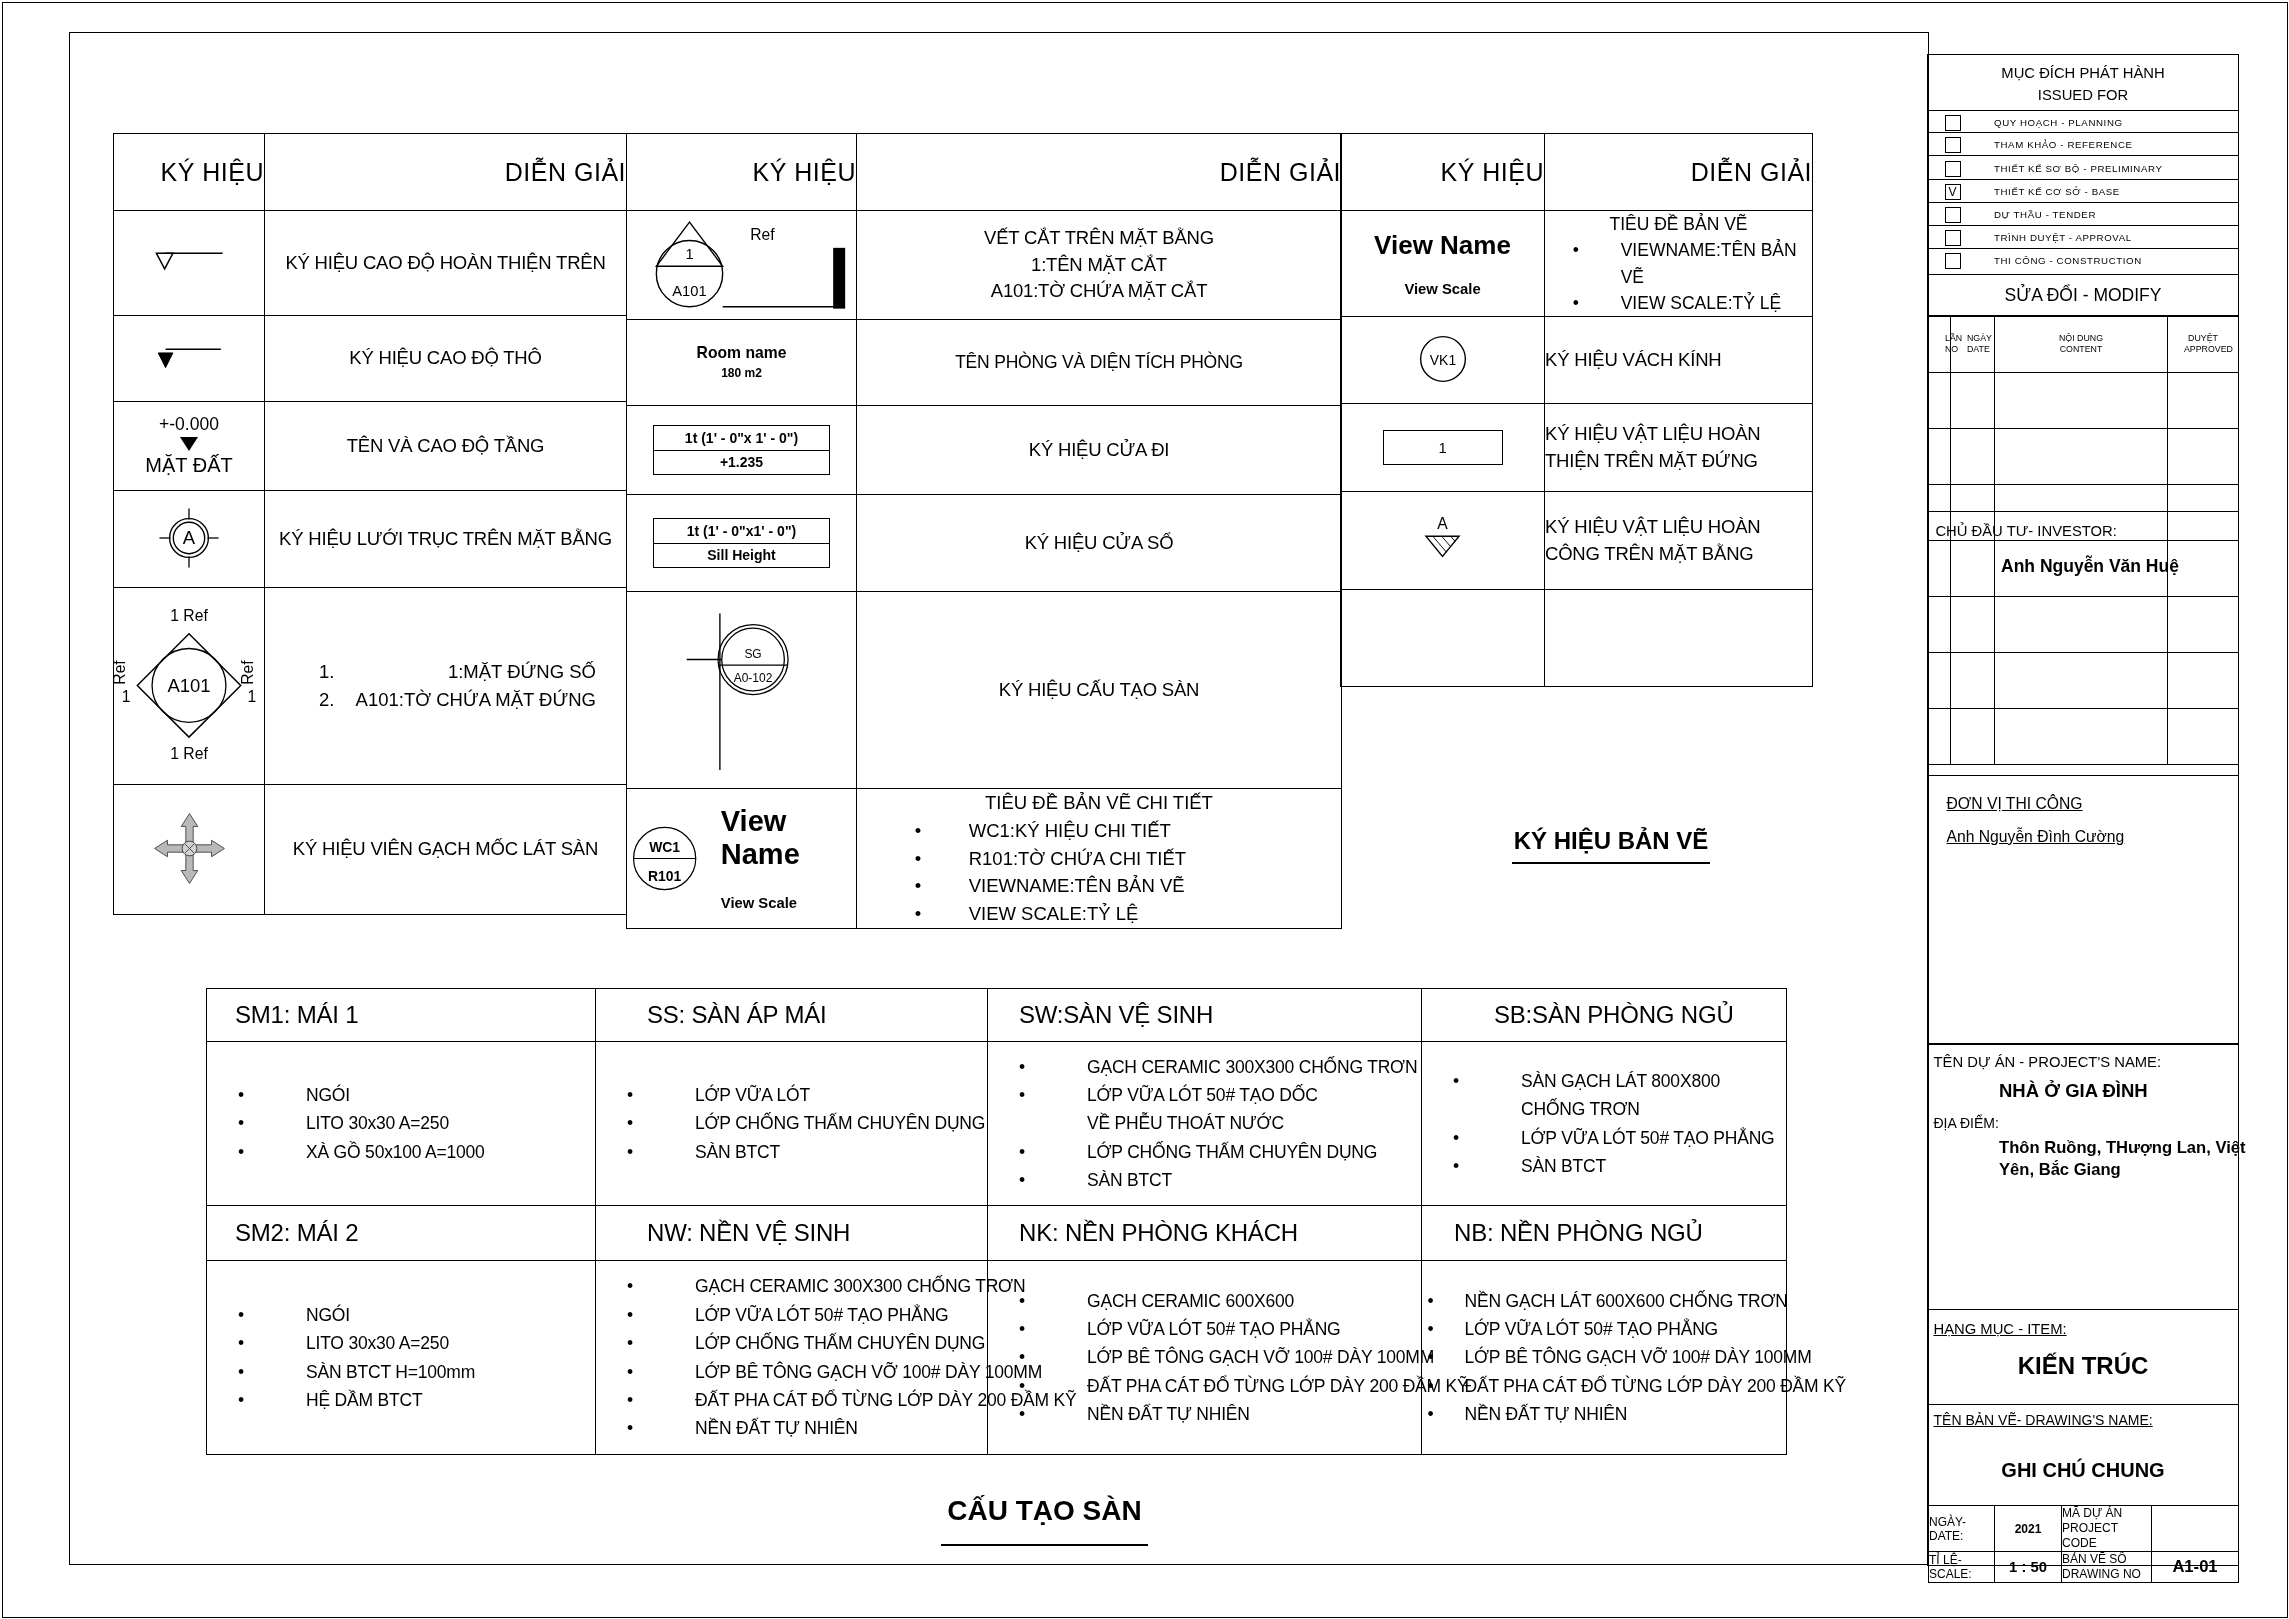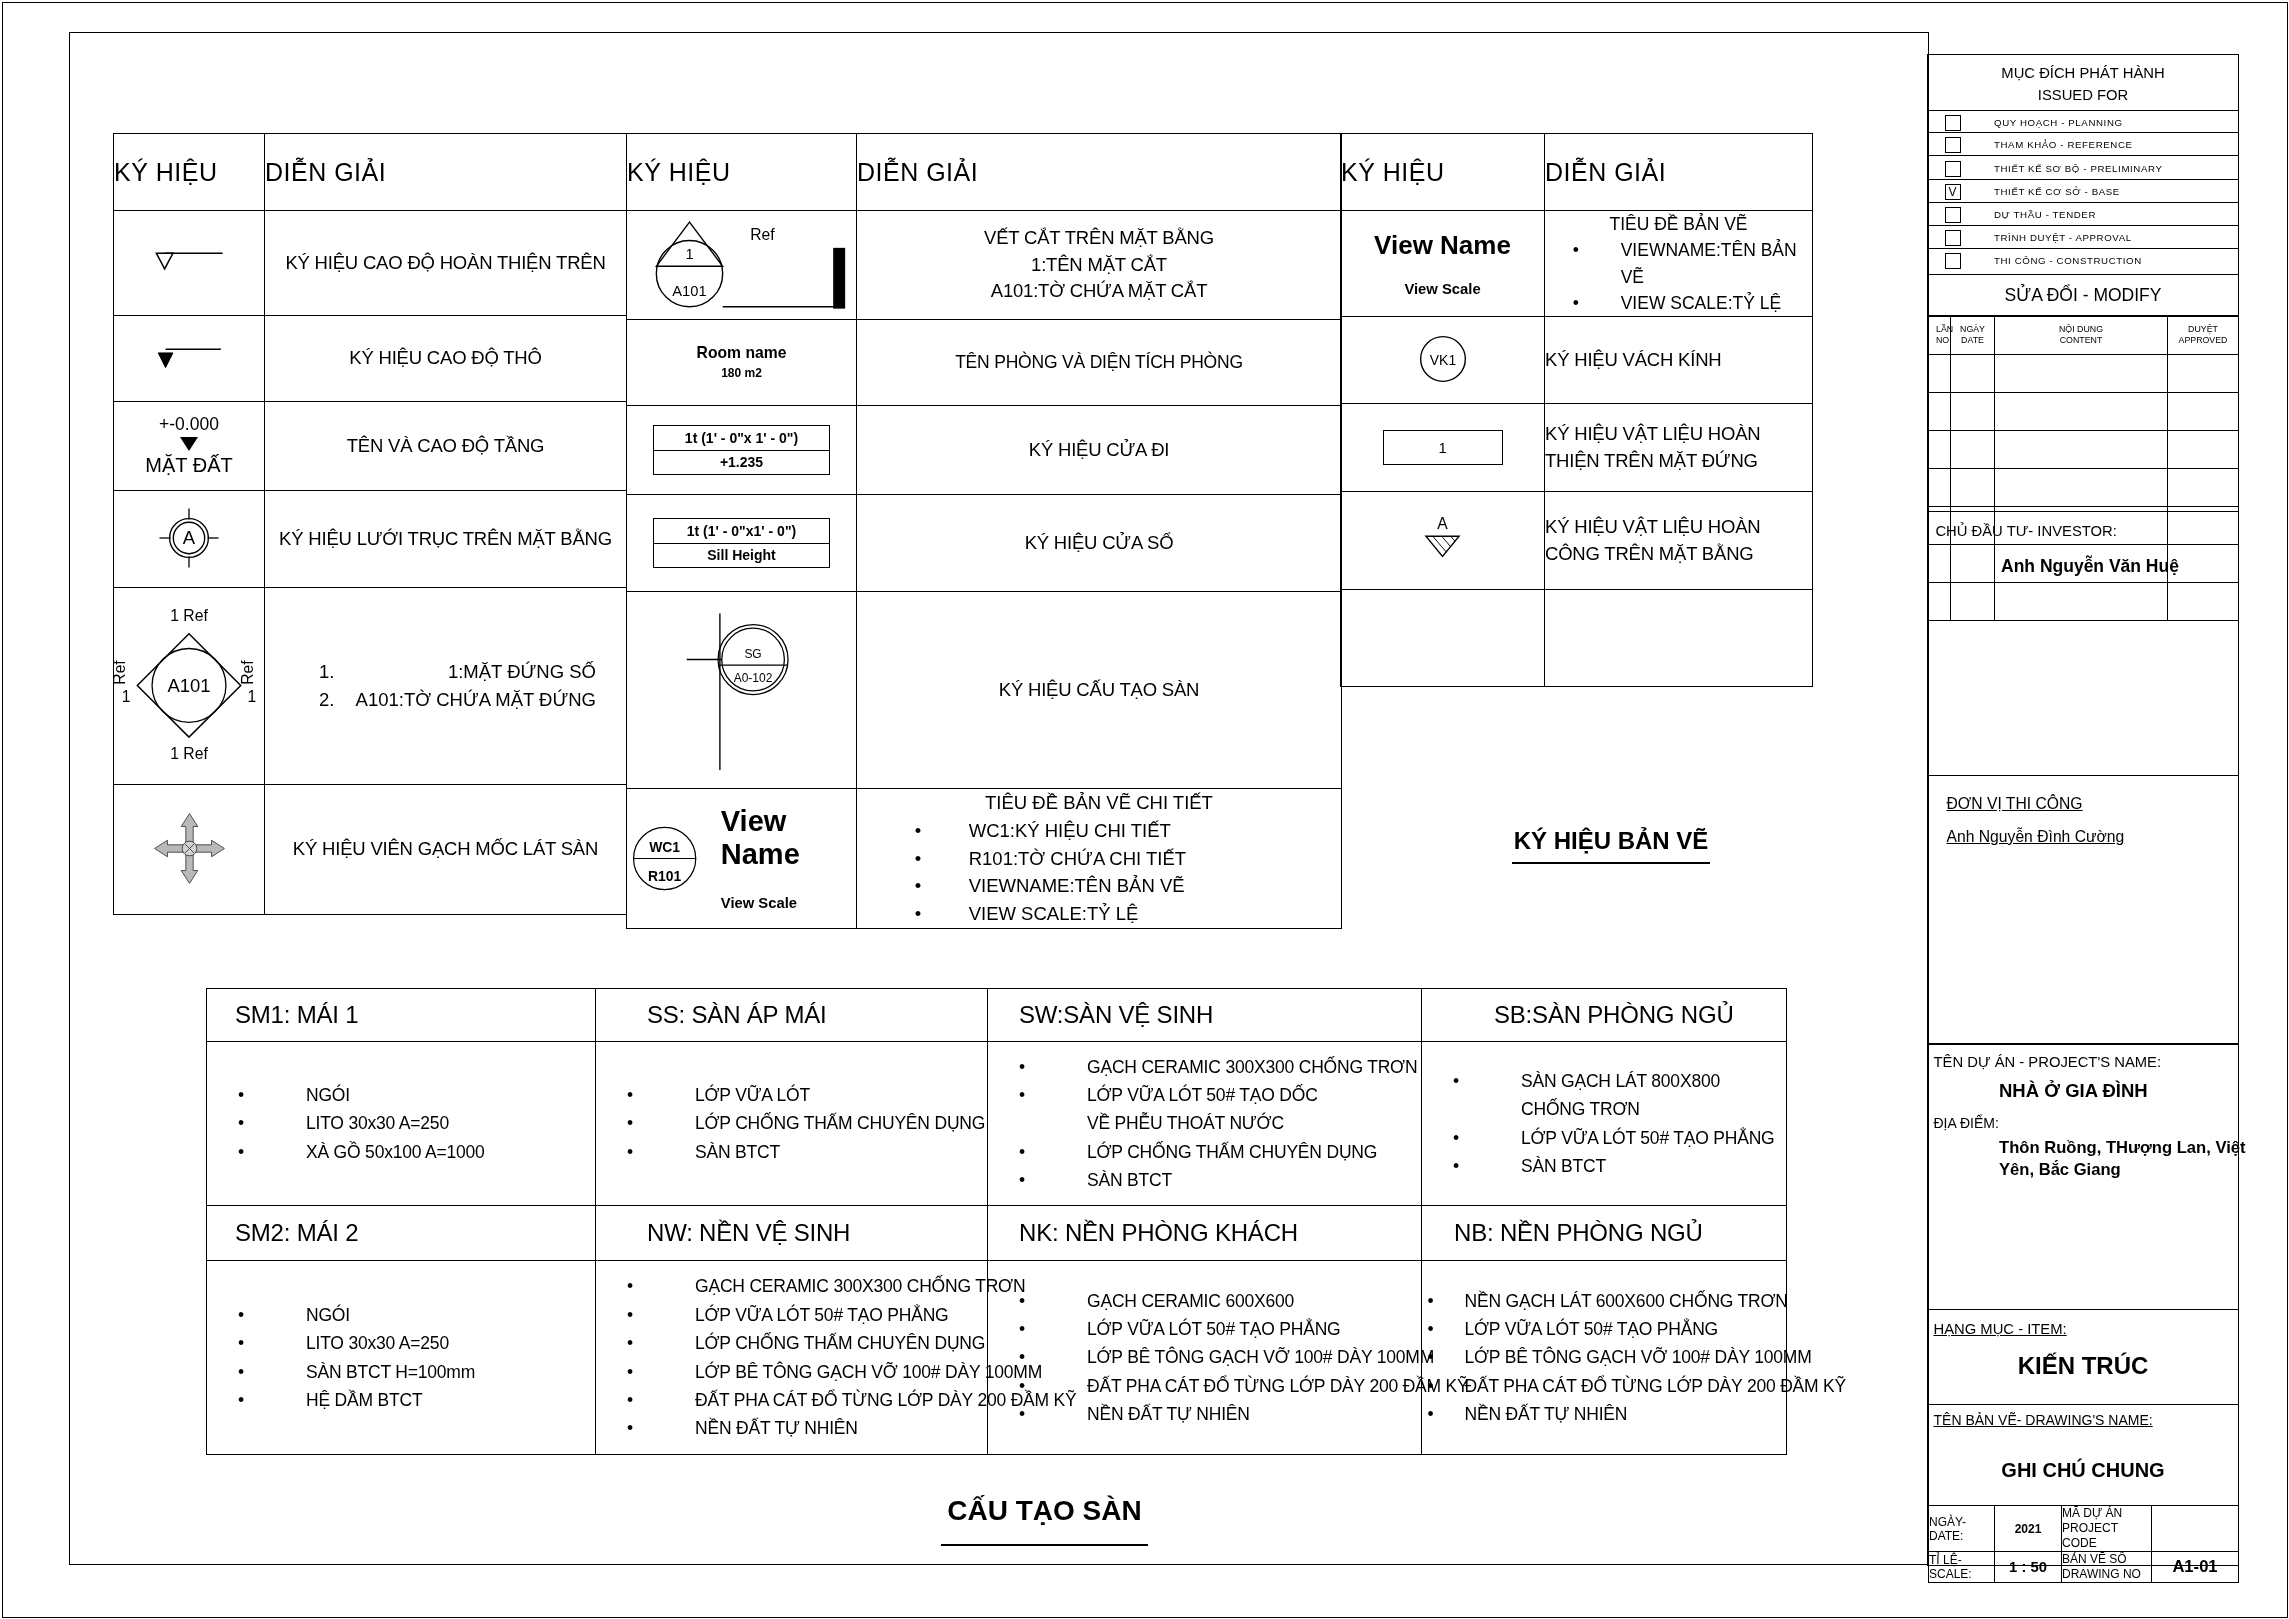--- a/index.html
+++ b/index.html
@@ -4,21 +4,21 @@
 <style>
   html,body{margin:0;padding:0;background:#fff;}
   .page{position:relative;width:2290px;height:1620px;background:#fff;
         font-family:"Liberation Sans","DejaVu Sans",sans-serif;color:#000;overflow:hidden;}
   .abs{position:absolute;}
   .outer-border{left:1.8px;top:1.8px;width:2284px;height:1614px;border:1.8px solid #000;}
   .main-frame{left:69px;top:32px;width:1858px;height:1531px;border:1.8px solid #000;}
 
   table.grid{position:absolute;border-collapse:collapse;table-layout:fixed;}
   table.grid td{border:1.8px solid #000;padding:0;vertical-align:middle;overflow:visible;}
-  td.hdr{text-align:left;font-size:25px;letter-spacing:0.5px;}
+  td.hdr{text-align:right;font-size:25px;letter-spacing:0.5px;}
   td.symc{text-align:center;}
   td.desc{text-align:center;font-size:18.5px;line-height:1.45;letter-spacing:-0.2px;}
   td.desc-left{text-align:left;padding-left:26px;font-size:18.5px;line-height:1.45;letter-spacing:-0.2px;}
 
   .stack{display:inline-block;text-align:center;line-height:1.25;}
   .lvl{font-size:17.5px;}
   .ground{font-size:20px;}
   .tri-down{width:0;height:0;margin:1.8px auto;border-left:9.2px solid transparent;
             border-right:9.2px solid transparent;border-top:14px solid #000;}
 
@@ -59,21 +59,21 @@
   
   .tb{left:1927px;top:54px;width:310px;height:1510px;border:1.8px solid #000;}
   .tb-sec{position:absolute;left:0;width:100%;border-top:1.8px solid #000;box-sizing:border-box;}
   .tb-head{text-align:center;font-size:14.8px;line-height:1.45;padding-top:8.3px;}
   .cbrow{position:absolute;left:0;width:100%;height:23px;border-bottom:1.4px solid #000;box-sizing:border-box;}
   .cb{position:absolute;left:16.6px;top:3.7px;width:14px;height:14px;border:1.8px solid #000;
       font-size:12px;line-height:14px;text-align:center;}
   .cblabel{position:absolute;left:66px;top:0;font-size:9.7px;letter-spacing:0.6px;line-height:23px;}
   .modify-band{text-align:center;font-size:17.5px;line-height:40px;}
   table.mini{border-collapse:collapse;table-layout:fixed;width:310px;}
-  table.mini td{border:1.4px solid #000;padding:7px;font-size:8.8px;text-align:center;line-height:1.3;vertical-align:middle;}
+  table.mini td{border:1.4px solid #000;padding:16px;font-size:8.8px;text-align:center;line-height:1.3;vertical-align:middle;}
   table.mini td.eh{height:23px;}
   .lbl{position:absolute;font-size:14.8px;}
   .lbl-u{text-decoration:underline;}
   .name-b{position:absolute;font-weight:700;margin-left:47px;}
   table.meta{border-collapse:collapse;table-layout:fixed;width:310px;}
   table.meta td{border:1.8px solid #000;padding:0;vertical-align:middle;font-size:12px;height:30px;}
   .meta-lab{padding-left:5.5px;}
   .meta-2l{padding-left:4.6px;line-height:1.25;}
   .ctr{text-align:center;font-weight:bold;}
   .bold{font-weight:700;}

